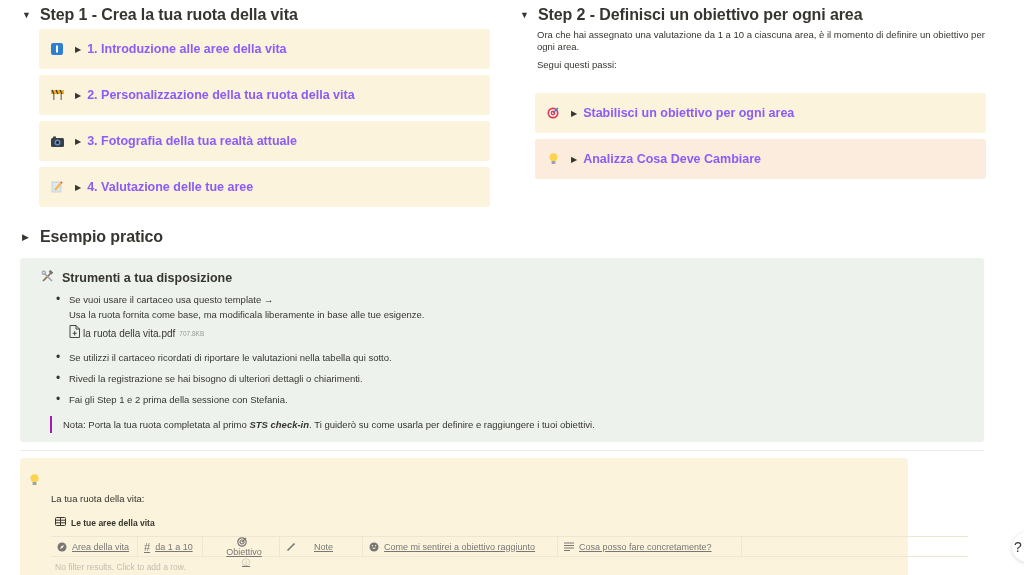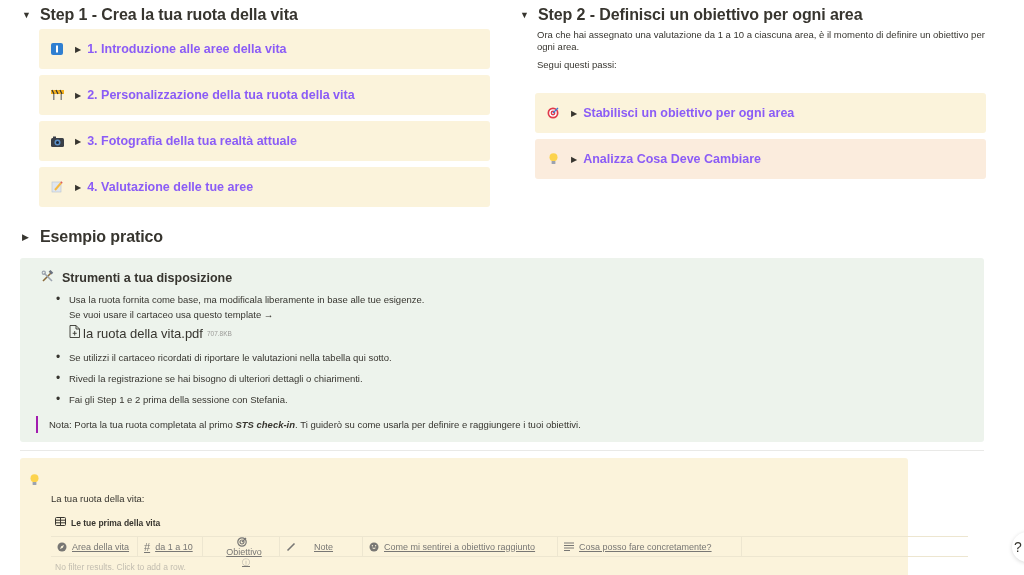--- a/index.html
+++ b/index.html
@@ -29,23 +29,23 @@
 
     .esempio { position: absolute; left: 22px; top: 222px; }
 
     .green-callout { position: absolute; left: 20px; top: 258px; width: 964px; height: 184px; background: #edf3ec; border-radius: 3px; }
     .green-callout .gc-head { position: absolute; left: 21px; top: 11px; display: flex; align-items: center; }
     .green-callout .gc-title { font-size: 12.5px; font-weight: 600; margin-left: 8px; color: #37352f; }
     .bullets { position: absolute; left: 36px; top: 34px; font-size: 9.5px; line-height: 15px; color: #37352f; }
     .bullet { display: flex; margin-bottom: 6px; }
     .bullet .dot { width: 13px; font-size: 12px; line-height: 15px; }
     .file-row { display: flex; align-items: center; margin: 2px 0 8px 13px; }
-    .file-row .fname { font-size: 13px; margin-left: 3px; }
+    .file-row .fname { font-size: 10px; margin-left: 3px; }
     .file-row .fsize { font-size: 6.5px; color: #9b9a97; margin-left: 4px; }
-    .quote { position: absolute; left: 16px; top: 158px; border-left: 2px solid #a21caf; padding-left: 11px; font-size: 9.5px; height: 17px; line-height: 17px; }
+    .quote { position: absolute; left: 30px; top: 158px; border-left: 2px solid #a21caf; padding-left: 11px; font-size: 9.5px; height: 17px; line-height: 17px; }
     .quote b { font-style: italic; font-weight: 700; }
 
     .divider { position: absolute; left: 20px; top: 450px; width: 964px; height: 1px; background: #e9e9e7; }
 
     .table-callout { position: absolute; left: 20px; top: 458px; width: 888px; height: 117px; background: #fbf3db; border-radius: 3px 3px 0 0; }
     .tc-bulb { position: absolute; left: 10px; top: 14px; }
     .tc-intro { position: absolute; left: 31px; top: 35px; font-size: 9.5px; color: #37352f; }
     .tc-dbtitle { position: absolute; left: 35px; top: 59px; display: flex; align-items: center; font-size: 8.5px; font-weight: 700; color: #37352f; }
     .tc-dbtitle .lbl { margin-left: 5px; }
     .tc-header { position: absolute; left: 31px; top: 78px; width: 917px; height: 21px; border-top: 1px solid #ede6d0; border-bottom: 1px solid #ede6d0; display: flex; }
@@ -162,22 +162,22 @@
           <path d="M11 11 L3 3" stroke="#9ca3af" stroke-width="1.6"></path>
           <circle cx="2.8" cy="2.8" r="1.6" fill="none" stroke="#9ca3af" stroke-width="1.2"></circle>
         </svg>
     </span>
     <span class="gc-title">Strumenti a tua disposizione</span>
   </div>
   <div class="bullets">
     <div class="bullet" style="margin-bottom:3px;">
       <span class="dot">•</span>
       <div>
+        <div>Se vuoi usare il cartaceo usa questo template →</div>
         <div>Usa la ruota fornita come base, ma modificala liberamente in base alle tue esigenze.</div>
-        <div>Se vuoi usare il cartaceo usa questo template →</div>
       </div>
     </div>
     <div class="file-row">
       <span>
         <svg width="11" height="13" viewBox="0 0 11 13">
             <path d="M1 0.5 H7 L10.5 4 V12.5 H1 Z" fill="none" stroke="#37352f" stroke-width="0.9"></path>
             <path d="M7 0.5 V4 H10.5" fill="none" stroke="#37352f" stroke-width="0.9"></path>
             <path d="M5.7 6 V10.5 M3.7 8.3 H7.7" stroke="#37352f" stroke-width="0.9"></path>
           </svg>
       </span>
@@ -212,21 +212,21 @@
       </svg>
   </span>
   <div class="tc-intro">La tua ruota della vita:</div>
   <div class="tc-dbtitle">
     <span>
       <svg width="11" height="9" viewBox="0 0 11 9">
           <rect x="0.5" y="0.5" width="10" height="8" rx="1" fill="none" stroke="#37352f" stroke-width="1"></rect>
           <path d="M0.5 3.2 H10.5 M0.5 5.8 H10.5 M5.5 0.5 V8.5" stroke="#37352f" stroke-width="1"></path>
         </svg>
     </span>
-    <span class="lbl">Le tue prima della vita</span>
+    <span class="lbl">Le tue aree della vita</span>
   </div>
   <div class="tc-header">
     <div class="th" style="width:87px;">
       <span class="ic">
           <svg width="10" height="10" viewBox="0 0 10 10">
             <circle cx="5" cy="5" r="4.5" fill="#787774"></circle>
             <path d="M3 7 L4.2 4.2 L7 3 L5.8 5.8 Z" fill="#fbf3db"></path>
           </svg>
         </span>
       <span>Area della vita</span>

